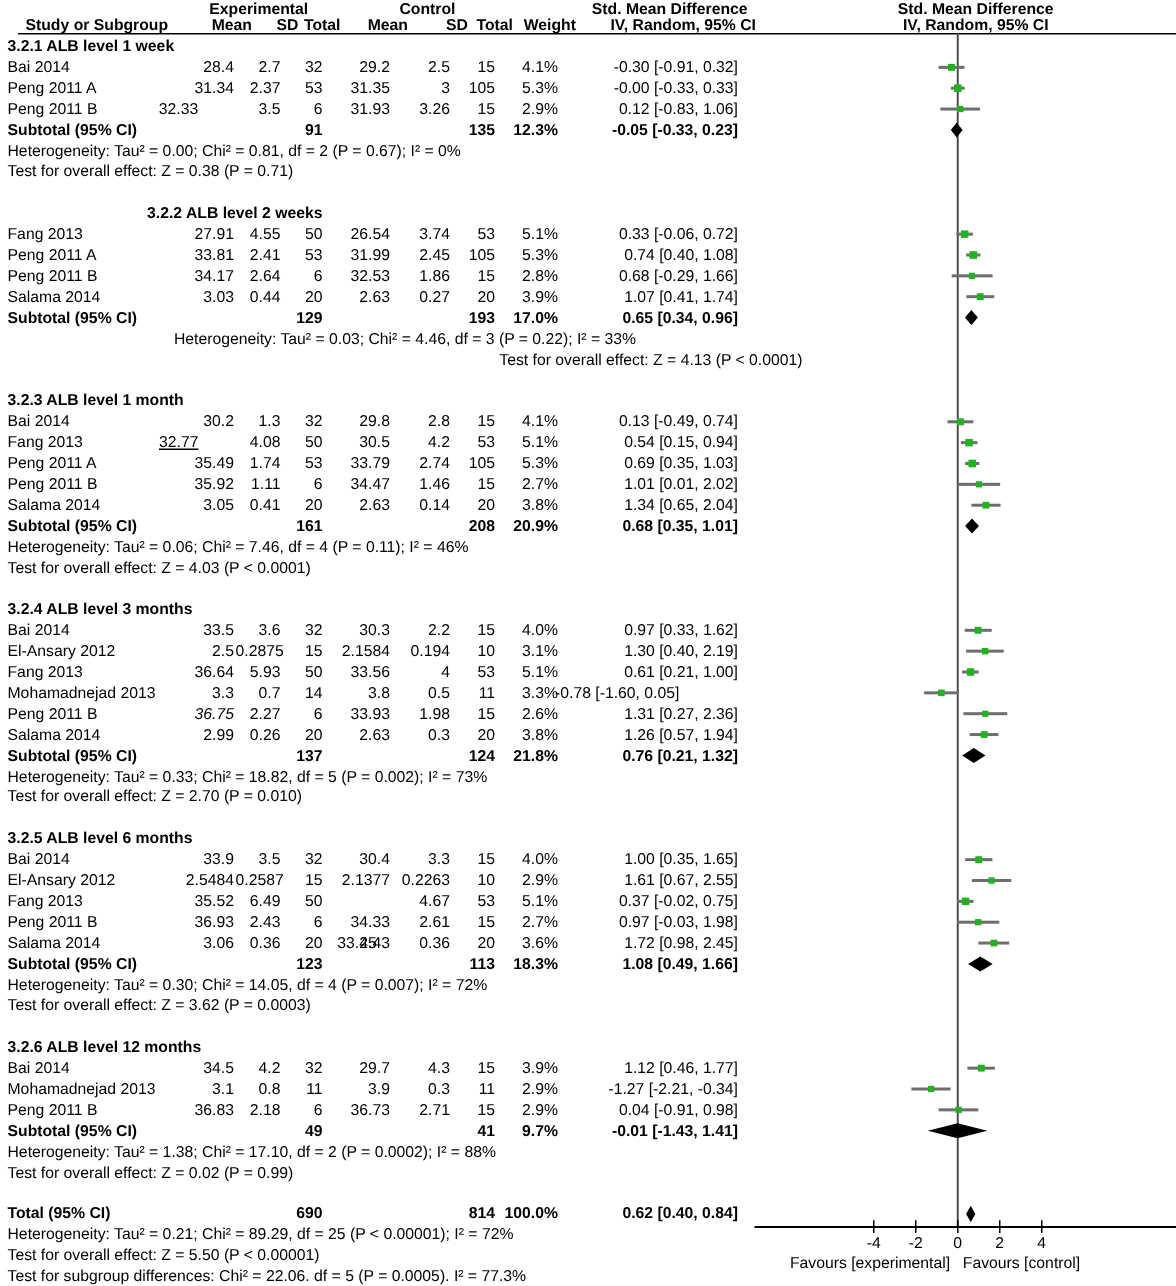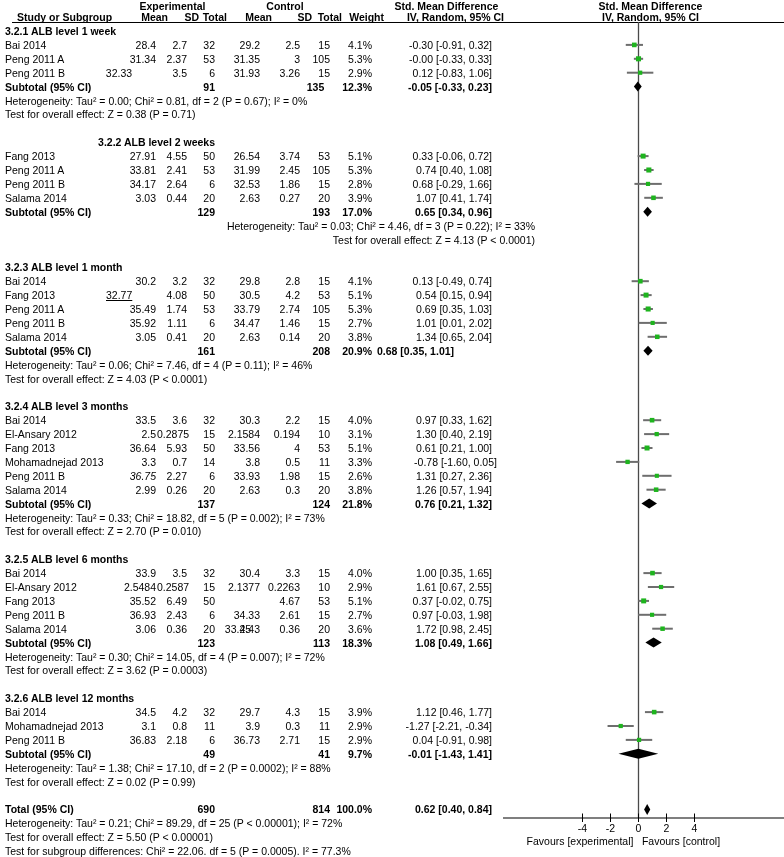--- a/index.html
+++ b/index.html
@@ -72,21 +72,21 @@
         <span class="cell" style="left: 188px; width: 27px; text-align: right;">6</span>
         <span class="cell" style="left: 216px; width: 44px; text-align: right;">31.93</span>
         <span class="cell" style="left: 261px; width: 39px; text-align: right;">3.26</span>
         <span class="cell" style="left: 301px; width: 29px; text-align: right;">15</span>
         <span class="cell" style="left: 331px; width: 41px; text-align: right;">2.9%</span>
         <span class="cell" style="left: 377px; width: 115px; text-align: right;">0.12 [-0.83, 1.06]</span>
       </div>
       <div class="row" style="top: 79.6px;">
         <span class="cell b" style="left: 5px; width: 210px; text-align: left;">Subtotal (95% CI)</span>
         <span class="cell b" style="left: 188px; width: 27px; text-align: right;">91</span>
-        <span class="cell b" style="left: 301px; width: 29px; text-align: center;">135</span>
+        <span class="cell b" style="left: 301px; width: 29px; text-align: right;">135</span>
         <span class="cell b" style="left: 331px; width: 41px; text-align: right;">12.3%</span>
         <span class="cell b" style="left: 377px; width: 115px; text-align: right;">-0.05 [-0.33, 0.23]</span>
       </div>
       <div class="row" style="top: 93.5px;">
         <span class="cell" style="left: 5px; width: 530px; text-align: left;">Heterogeneity: Tau² = 0.00; Chi² = 0.81, df = 2 (P = 0.67); I² = 0%</span>
       </div>
       <div class="row" style="top: 107.4px;">
         <span class="cell" style="left: 5px; width: 530px; text-align: left;">Test for overall effect: Z = 0.38 (P = 0.71)</span>
       </div>
       <div class="row" style="top: 135.2px;">
@@ -137,32 +137,32 @@
         <span class="cell" style="left: 377px; width: 115px; text-align: right;">1.07 [0.41, 1.74]</span>
       </div>
       <div class="row" style="top: 204.7px;">
         <span class="cell b" style="left: 5px; width: 210px; text-align: left;">Subtotal (95% CI)</span>
         <span class="cell b" style="left: 188px; width: 27px; text-align: right;">129</span>
         <span class="cell b" style="left: 301px; width: 29px; text-align: right;">193</span>
         <span class="cell b" style="left: 331px; width: 41px; text-align: right;">17.0%</span>
         <span class="cell b" style="left: 377px; width: 115px; text-align: right;">0.65 [0.34, 0.96]</span>
       </div>
       <div class="row" style="top: 218.6px;">
-        <span class="cell" style="left: 5px; width: 530px; text-align: right;">Heterogeneity: Tau² = 0.03; Chi² = 4.46, df = 3 (P = 0.22); I² = 33%</span>
+        <span class="cell" style="left: 5px; width: 530px; text-align: center;">Heterogeneity: Tau² = 0.03; Chi² = 4.46, df = 3 (P = 0.22); I² = 33%</span>
       </div>
       <div class="row" style="top: 232.5px;">
         <span class="cell" style="left: 5px; width: 530px; text-align: right;">Test for overall effect: Z = 4.13 (P &lt; 0.0001)</span>
       </div>
       <div class="row" style="top: 260.3px;">
         <span class="cell b" style="left: 5px; width: 210px; text-align: left;">3.2.3 ALB level 1 month</span>
       </div>
       <div class="row" style="top: 274.2px;">
         <span class="cell" style="left: 5px; width: 210px; text-align: left;">Bai 2014</span>
         <span class="cell" style="left: 106px; width: 50px; text-align: right;">30.2</span>
-        <span class="cell" style="left: 157px; width: 30px; text-align: right;">3.2</span>
+        <span class="cell" style="left: 157px; width: 30px; text-align: right;">1.3</span>
         <span class="cell" style="left: 188px; width: 27px; text-align: right;">32</span>
         <span class="cell" style="left: 216px; width: 44px; text-align: right;">29.8</span>
         <span class="cell" style="left: 261px; width: 39px; text-align: right;">2.8</span>
         <span class="cell" style="left: 301px; width: 29px; text-align: right;">15</span>
         <span class="cell" style="left: 331px; width: 41px; text-align: right;">4.1%</span>
         <span class="cell" style="left: 377px; width: 115px; text-align: right;">0.13 [-0.49, 0.74]</span>
       </div>
       <div class="row" style="top: 288.1px;">
         <span class="cell" style="left: 5px; width: 210px; text-align: left;">Fang 2013</span>
         <span class="cell" style="left: 106px; width: 50px; text-align: left; text-decoration: underline;">32.77</span>
@@ -205,21 +205,21 @@
         <span class="cell" style="left: 261px; width: 39px; text-align: right;">0.14</span>
         <span class="cell" style="left: 301px; width: 29px; text-align: right;">20</span>
         <span class="cell" style="left: 331px; width: 41px; text-align: right;">3.8%</span>
         <span class="cell" style="left: 377px; width: 115px; text-align: right;">1.34 [0.65, 2.04]</span>
       </div>
       <div class="row" style="top: 343.7px;">
         <span class="cell b" style="left: 5px; width: 210px; text-align: left;">Subtotal (95% CI)</span>
         <span class="cell b" style="left: 188px; width: 27px; text-align: right;">161</span>
         <span class="cell b" style="left: 301px; width: 29px; text-align: right;">208</span>
         <span class="cell b" style="left: 331px; width: 41px; text-align: right;">20.9%</span>
-        <span class="cell b" style="left: 377px; width: 115px; text-align: left;">0.68 [0.35, 1.01]</span>
+        <span class="cell b" style="left: 377px; width: 115px; text-align: right;">0.68 [0.35, 1.01]</span>
       </div>
       <div class="row" style="top: 357.6px;">
         <span class="cell" style="left: 5px; width: 530px; text-align: left;">Heterogeneity: Tau² = 0.06; Chi² = 7.46, df = 4 (P = 0.11); I² = 46%</span>
       </div>
       <div class="row" style="top: 371.5px;">
         <span class="cell" style="left: 5px; width: 530px; text-align: left;">Test for overall effect: Z = 4.03 (P &lt; 0.0001)</span>
       </div>
       <div class="row" style="top: 399.3px;">
         <span class="cell b" style="left: 5px; width: 210px; text-align: left;">3.2.4 ALB level 3 months</span>
       </div>
@@ -258,21 +258,21 @@
       </div>
       <div class="row" style="top: 454.9px;">
         <span class="cell" style="left: 5px; width: 210px; text-align: left;">Mohamadnejad 2013</span>
         <span class="cell" style="left: 106px; width: 50px; text-align: right;">3.3</span>
         <span class="cell" style="left: 157px; width: 30px; text-align: right;">0.7</span>
         <span class="cell" style="left: 188px; width: 27px; text-align: right;">14</span>
         <span class="cell" style="left: 216px; width: 44px; text-align: right;">3.8</span>
         <span class="cell" style="left: 261px; width: 39px; text-align: right;">0.5</span>
         <span class="cell" style="left: 301px; width: 29px; text-align: right;">11</span>
         <span class="cell" style="left: 331px; width: 41px; text-align: right;">3.3%</span>
-        <span class="cell" style="left: 398px; width: 115px; text-align: center;">-0.78 [-1.60, 0.05]</span>
+        <span class="cell" style="left: 370px; width: 115px; text-align: left;">-0.78 [-1.60, 0.05]</span>
       </div>
       <div class="row" style="top: 468.8px;">
         <span class="cell" style="left: 5px; width: 210px; text-align: left;">Peng 2011 B</span>
         <span class="cell" style="left: 106px; width: 50px; text-align: right; font-style: italic;">36.75</span>
         <span class="cell" style="left: 157px; width: 30px; text-align: right;">2.27</span>
         <span class="cell" style="left: 188px; width: 27px; text-align: right;">6</span>
         <span class="cell" style="left: 216px; width: 44px; text-align: right;">33.93</span>
         <span class="cell" style="left: 261px; width: 39px; text-align: right;">1.98</span>
         <span class="cell" style="left: 301px; width: 29px; text-align: right;">15</span>
         <span class="cell" style="left: 331px; width: 41px; text-align: right;">2.6%</span>

